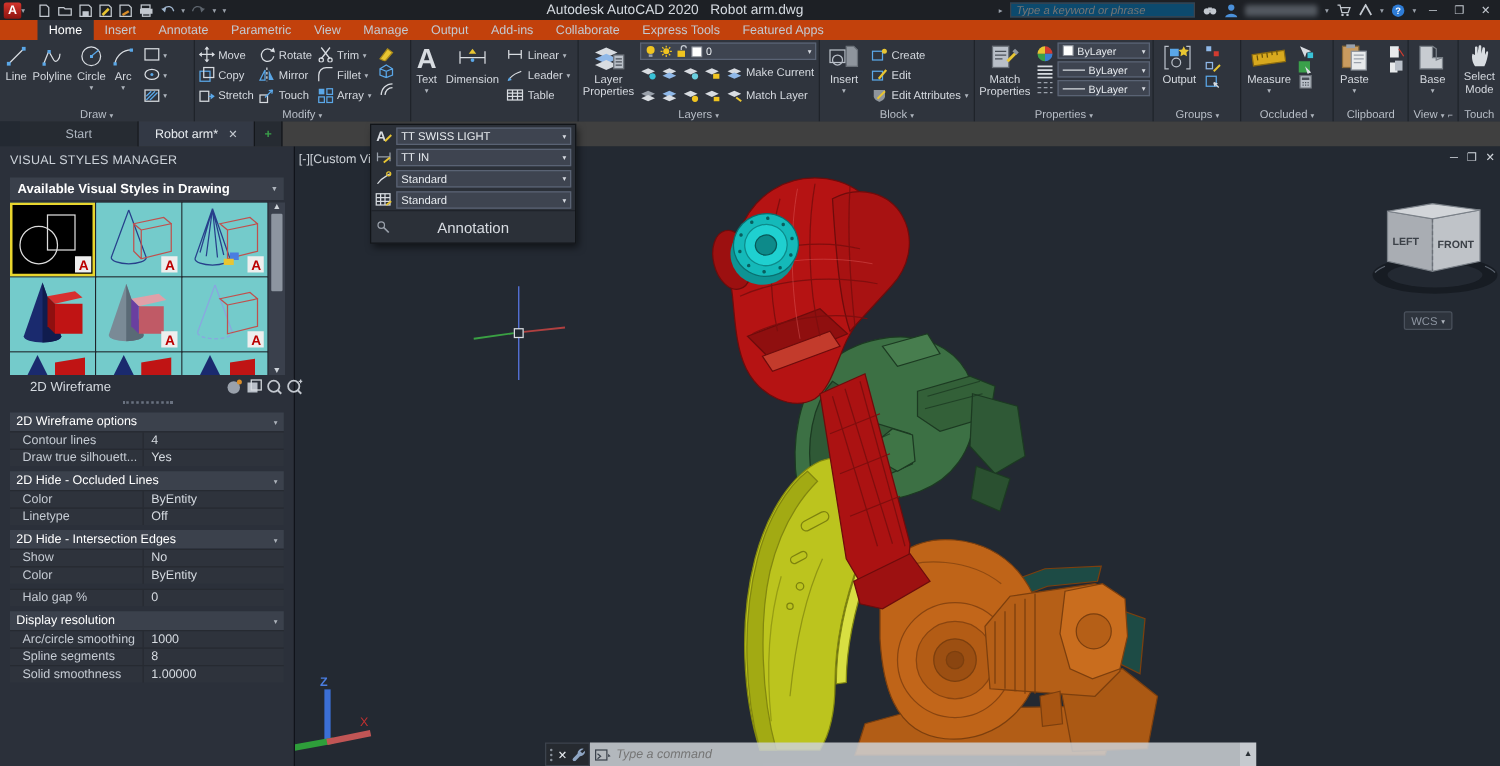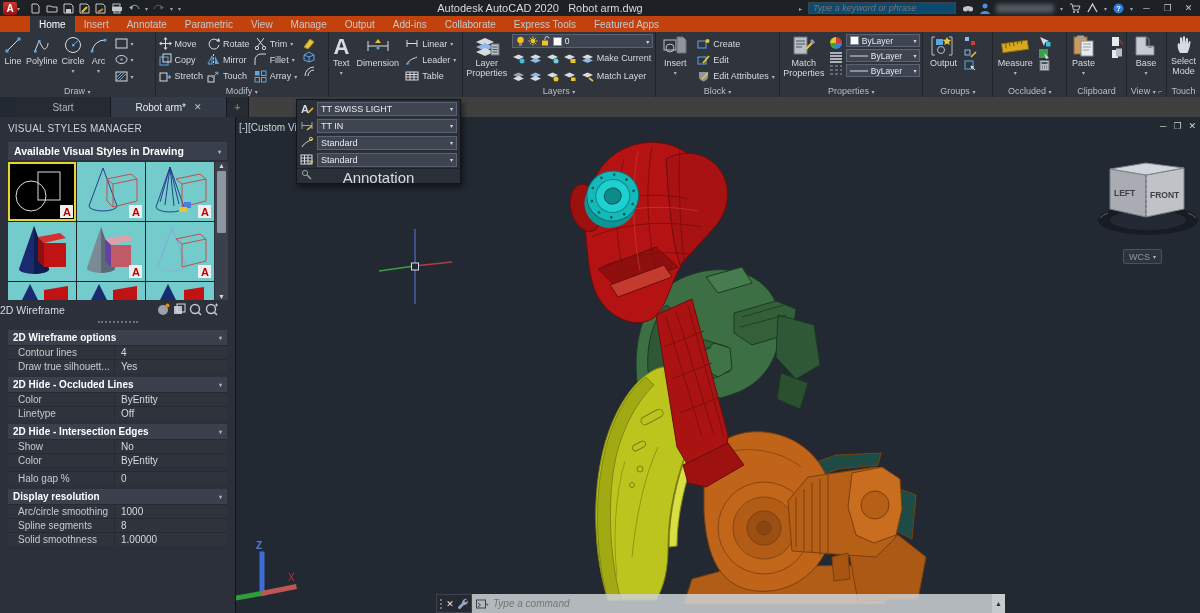--- a/index.html
+++ b/index.html
@@ -36,39 +36,39 @@
 
 #palette{position:absolute;top:117px;left:0;width:236px;height:496px;background:#2b303a;border-right:1px solid #10131a;z-index:8;font-size:10px}
 .pal-title{height:23px;display:flex;align-items:center;padding-left:8px;color:#cdd3da;font-size:10px;letter-spacing:.2px}
 .pal-combo{margin:2px 8px 0;height:18px;background:#3a404b;display:flex;align-items:center;padding:0 6px;color:#fff;font-weight:bold;font-size:10.5px}
 .pal-combo .arr{margin-left:auto}
 #thumbgrid{position:absolute;top:45px;left:8px;width:206px;height:138px;background:#1f242b;display:grid;grid-template-columns:68px 68px 68px;grid-auto-rows:59px;gap:1px;overflow:hidden}
 .thumb{position:relative;background:#74cbcb}
 .thumb.sel{outline:2px solid #e8d52e;outline-offset:-2px;z-index:2}
 #vscroll{position:absolute;top:45px;left:215px;width:13px;height:138px;background:#3a404c;display:flex;flex-direction:column;align-items:center;font-size:7px;color:#cfd4da}
 #vthumb{width:9px;height:62px;background:#8d95a0;margin-top:2px;border-radius:1px}
-.style-row{position:absolute;top:184px;left:0;width:220px;height:17px;display:flex;align-items:center;color:#d6dbe1;font-size:10.5px}
+.style-row{position:absolute;top:184px;left:24px;width:220px;height:17px;display:flex;align-items:center;color:#d6dbe1;font-size:10.5px}
 .style-row .icons{margin-left:auto;display:flex;gap:3px;padding-right:2px}
 .grip-dots{position:absolute;top:204px;left:98px;width:40px;height:3px;border-top:2px dotted #6a7280}
 .sec{margin:4px 8px 0}
-.sec-h{height:15px;background:#3b414c;display:flex;align-items:center;padding:0 5px;color:#fff;font-weight:bold;font-size:10px}
+.sec-h{height:15px;background:#3b414c;display:flex;align-items:center;padding:0 5px;color:#fff;font-weight:normal;font-size:10px}
 .sec-h .arr{margin-left:auto}
 .prow{height:14px;display:flex;border-top:1px solid #262a31;background:#2e333c}
 .prow .pl{width:107px;padding-left:10px;color:#c6ccd4;display:flex;align-items:center;border-right:1px solid #262a31}
 .prow .pv{flex:1;padding-left:6px;color:#d6dbe1;display:flex;align-items:center}
 
 #viewport{position:absolute;top:117px;left:236px;width:964px;height:496px;background:#232932;overflow:hidden}
 #vplabel{position:absolute;top:5px;left:3px;font-size:10px;color:#ced3d9;z-index:3}
 #vpwin{position:absolute;top:4px;right:4px;display:flex;gap:7px;z-index:3;color:#cfd4da;font-size:9px}
 #wcs{position:absolute;top:132px;right:38px;height:15px;padding:0 5px;background:#2e343d;border:1px solid #4a515c;border-radius:2px;color:#8e96a2;font-size:9px;display:flex;align-items:center;gap:3px;z-index:3}
 
 #flyout{position:absolute;top:99px;left:296px;width:165px;background:#2b3038;border:1px solid #121519;box-shadow:2px 3px 6px rgba(0,0,0,.55);z-index:20}
 .fly-row{display:flex;align-items:center;height:17px;padding:0 3px;gap:3px}
 .fly-row .combo{flex:1;height:14px;font-size:9px}
-.fly-foot{height:15px;border-top:1px solid #1f232a;display:flex;justify-content:center;font-size:15px;color:#d8dce2;position:relative}
+.fly-foot{height:26px;border-top:1px solid #1f232a;display:flex;align-items:center;justify-content:center;font-size:12px;color:#d8dce2;position:relative}
 .fly-foot .pin{position:absolute;left:4px}
 
 #cmdbar{position:absolute;left:436px;top:594px;width:569px;height:19px;display:flex;z-index:15;font-size:10px}
 #cmd-left{width:36px;background:#262a30;border:1px solid #3c434d;display:flex;align-items:center;justify-content:space-around;color:#e8ecf0}
 #cmd-input-wrap{flex:1;background:rgba(205,209,214,.85);display:flex;align-items:center;padding-left:4px;gap:4px}
 #cmd-input{flex:1;border:none;background:transparent;font-style:italic;font-size:10px;color:#33383f;outline:none;font-family:"Liberation Sans",sans-serif}
 #cmd-up{width:13px;background:#c6cacf;display:flex;align-items:center;justify-content:center;color:#2b3036;font-size:7px}
 svg{display:block}
 </style>
 </head>
@@ -627,21 +627,21 @@
       <span>Select Mode</span>
     </div>
     <div class="plabel"><span>Touch</span></div>
   </div>
 </div>
 
 <div id="filetabs">
   <div class="ftab" style="width:95px;background:#262b32;color:#aeb6c0">
       <span>Start</span>
     </div>
-  <div class="ftab" style="width:116px;background:#333945;color:#e8ecf0">
+  <div class="ftab" style="width:93px;background:#333945;color:#e8ecf0">
       <span>Robot arm*</span>
       <span style="font-size:9px;color:#c3c8cf">✕</span>
     </div>
   <div class="ftab" style="width:22px;background:#262b32;color:#3aa04a;font-weight:bold">+</div>
 </div>
 
 <div id="palette">
   <div class="pal-title">
       <span>VISUAL STYLES MANAGER</span>
     </div>

